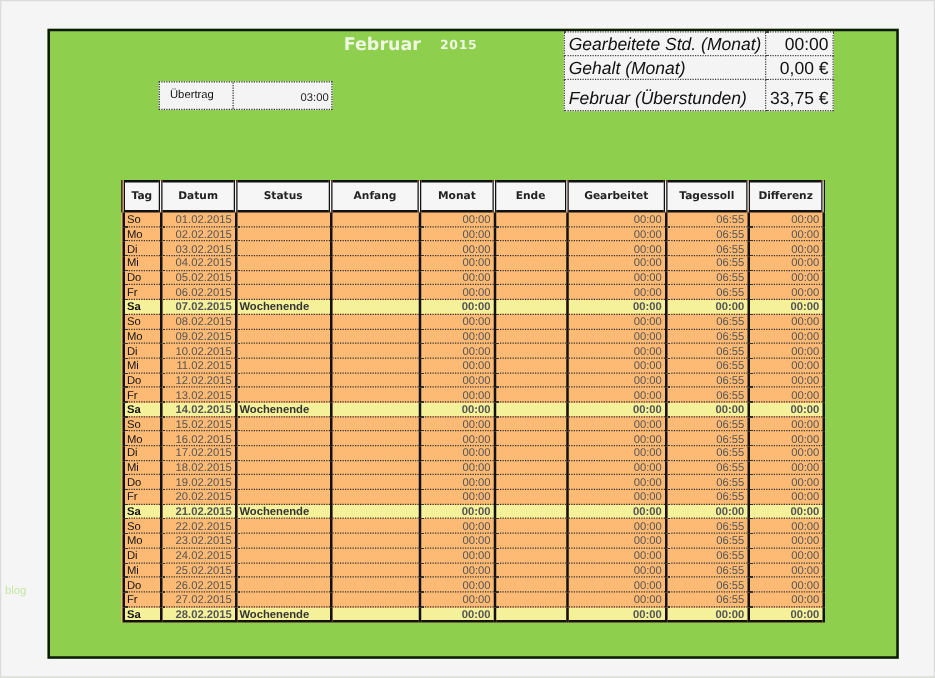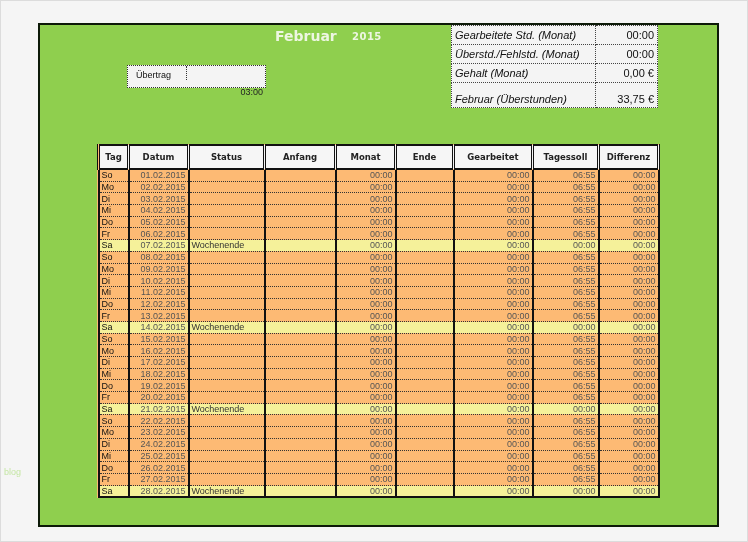--- a/index.html
+++ b/index.html
@@ -18,30 +18,30 @@
   .title {
     position:absolute; color:#eef6e2; font-family:"DejaVu Sans", sans-serif; font-weight:bold;
     white-space:nowrap;
   }
   .t1 { left:50px; top:6px; font-size:11px; letter-spacing:0.3px; }
   .t2 { left:235px; top:3px; font-size:14px; }
   .t3 { left:312px; top:6px; font-size:10px; letter-spacing:0.5px; }
 
   .uebertrag {
     position:absolute; left:87px; top:40px; width:137px; height:21px;
-    border:1px dotted #333; background:#f4f4f4; display:flex;flex-direction:column;
+    border:1px dotted #333; background:#f4f4f4; display:flex;
   }
   .uebertrag .lbl { width:59px; border-right:1px dotted #333; font-size:9px; padding:4px 0 0 8px; box-sizing:border-box; color:#111; }
   .uebertrag .val { flex:1; text-align:right; font-size:9px; padding:7px 2px 0 0; box-sizing:border-box; color:#222; }
 
   .summary {
     position:absolute; left:411px; top:0px; width:207px; border-collapse:collapse; background:#f4f4f4;
   }
   .summary td {
-    font-size:11px; font-style:italic; color:#111; border:1px dotted #444; height:18px; padding:0 3px;
+    font-size:14px; font-style:italic; color:#111; border:1px dotted #444; height:18px; padding:0 3px;
     white-space:nowrap;
     margin-left:48px;
   }
   .summary td.v { text-align:right; font-style:normal; width:55px; }
   .summary tr.tall td { height:22px; vertical-align:bottom; padding-bottom:2px; }
 
   .main {
     position:absolute; left:57px; top:119px; border-collapse:collapse; background:#fdba74;
     border:2px solid #111; table-layout:fixed;
   }
@@ -50,45 +50,41 @@
     height:22px; border-left:3px double #111; border-right:3px double #111; border-bottom:2px solid #111;
     background:#f6f6f6; padding:0;
   }
   .main td {
     font-size:9px; height:10.7px; line-height:10px; padding:0 2px; border-bottom:1px dotted #333;
     border-left:2px solid #111; border-right:2px solid #111; color:#333; white-space:nowrap; overflow:hidden;
   }
   .main td.r { text-align:right; color:#555; }
   .main td.d { text-align:right; color:#555; }
   .main td.tag { color:#111; text-align:left; }
-  .main tr.we td { background:#f5f19a; }
+  .main tr.we td { background:#f5f19a;font-weight:bold; }
   .main tr.we td.status { color:#333; }
   .blog { position:absolute; left:3px; top:466px; color:#c5e6a5; font-size:9px; }
 </style>
 </head>
 <body>
 
 <div class="frame">
   <div class="green">
     <div class="title t2">Februar</div>
     <div class="title t3">2015</div>
 
     <div class="uebertrag">
       <div class="lbl">Übertrag</div>
       <div class="val">03:00</div>
     </div>
 
     <table class="summary">
       <tbody>
           <tr>
         <td>Gearbeitete Std. (Monat)</td>
-        <td class="v">00:00</td>
-      </tr>
-      <tr>
-        <td>Überstd./Fehlstd. (Monat)</td>
         <td class="v">00:00</td>
       </tr>
       <tr>
         <td>Gehalt (Monat)</td>
         <td class="v">0,00 €</td>
       </tr>
       <tr class="tall">
         <td>Februar (Überstunden)</td>
         <td class="v">33,75 €</td>
       </tr>

